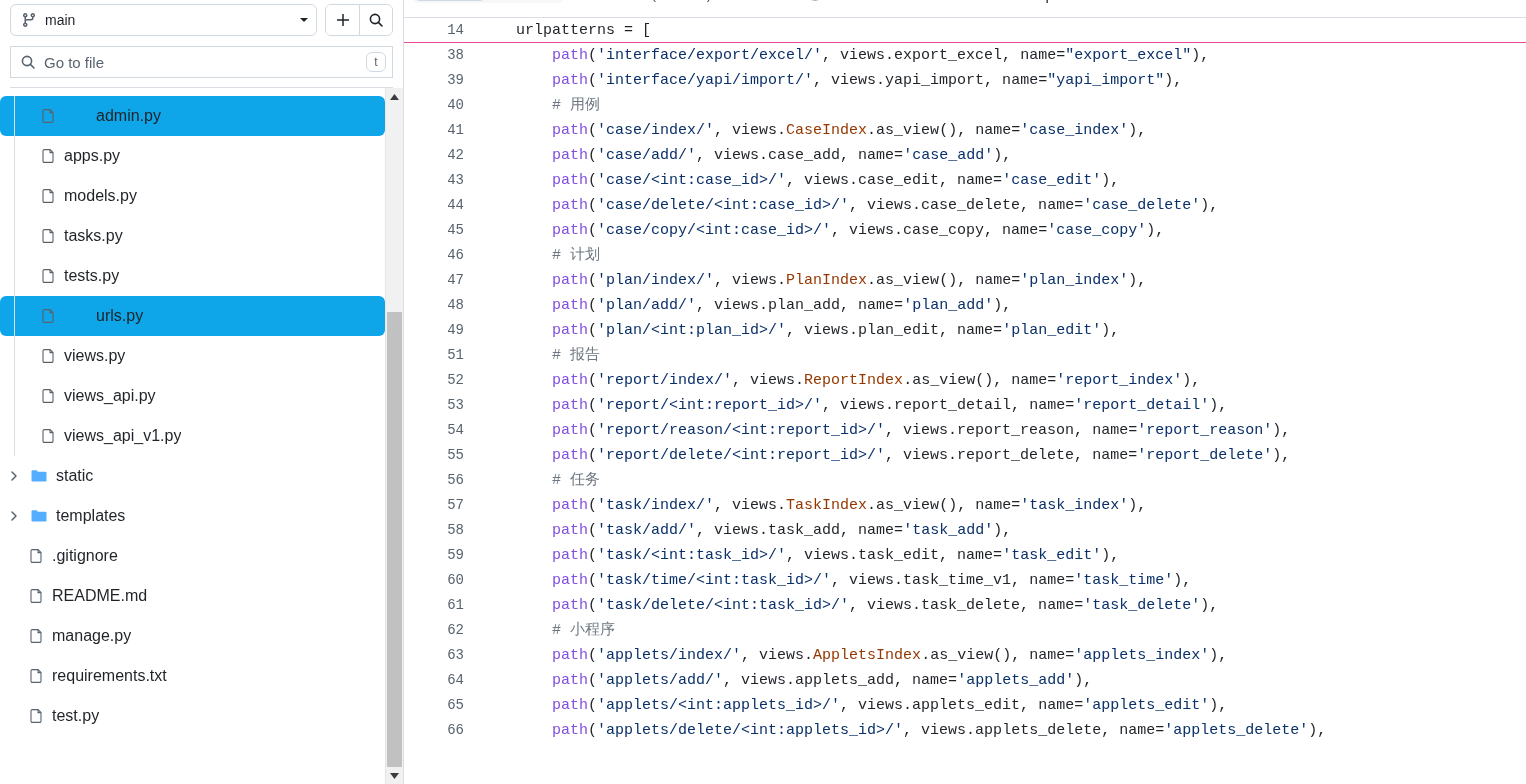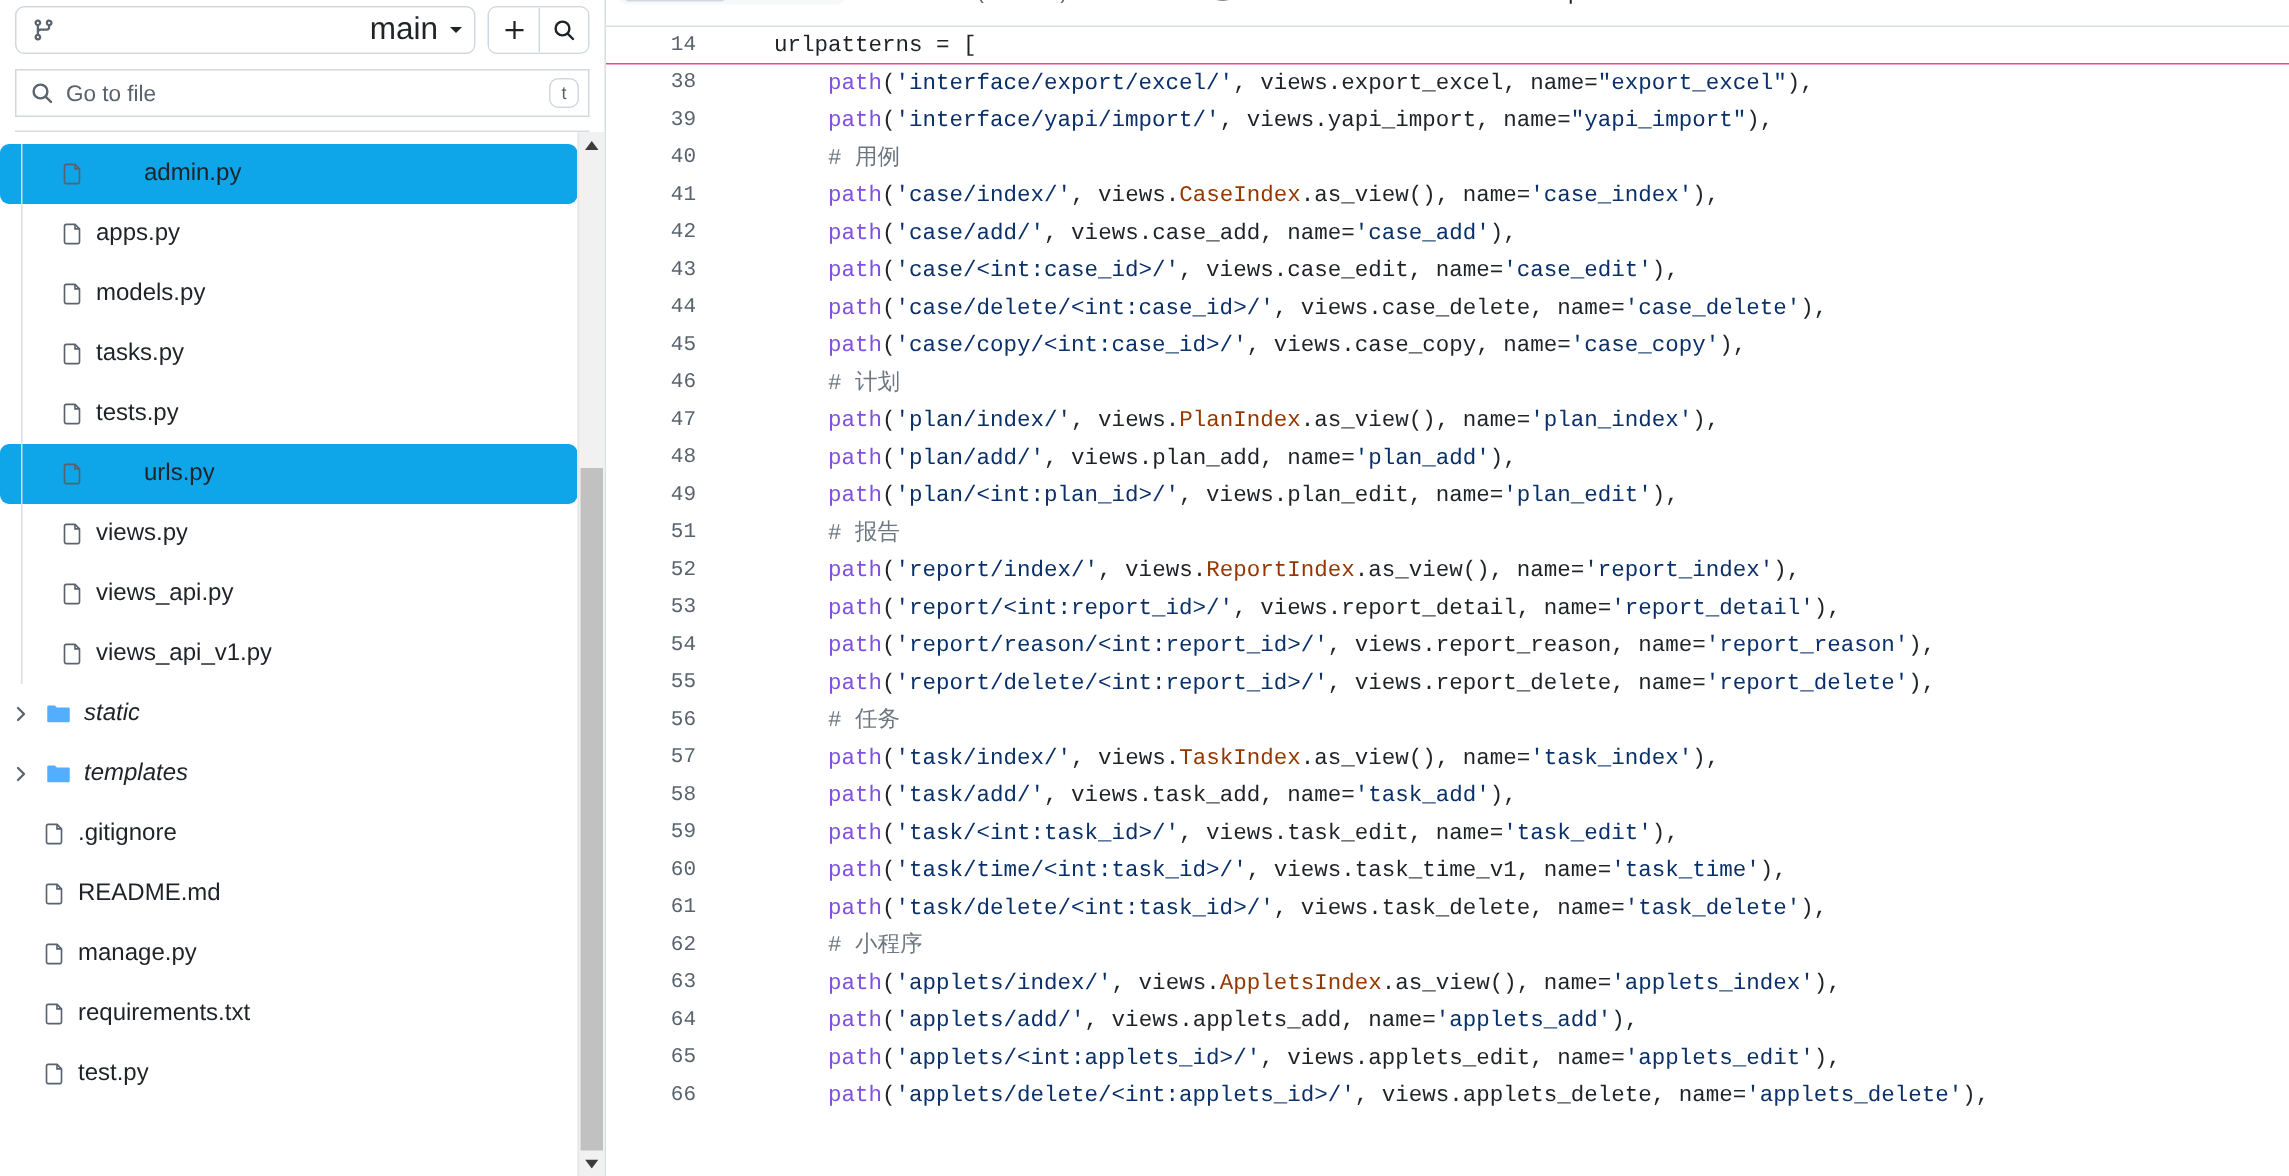--- a/index.html
+++ b/index.html
@@ -32,22 +32,22 @@
     background: #ffffff;
     display: flex; align-items: center;
     padding: 0 8px 0 10px;
     gap: 8px;
     font-size: 15px;
     color: #1f2328;
     cursor: pointer;
     min-width: 0;
   }
   .branch-btn .branch-name {
-    flex: 1 1 auto; text-align: right;
-    font-size: 21px; font-weight: 400;
+    flex: 1 1 auto; text-align: left;
+    font-size: 14px; font-weight: 400;
     white-space: nowrap; overflow: hidden; text-overflow: ellipsis;
   }
   .icon { display: inline-flex; align-items: center; justify-content: center; flex: none; }
   .caret {
     width: 0; height: 0;
     border-left: 4px solid transparent;
     border-right: 4px solid transparent;
     border-top: 4px solid #1f2328;
     flex: none;
   }
@@ -103,21 +103,21 @@
     border-radius: 6px;
     font-size: 16px;
     color: #1f2328;
     cursor: pointer;
     white-space: nowrap;
     position: relative;
   }
   .tree-row.sel { background: #0ea5e9; gap: 40px; }
   .tree-row.nested { padding-left: 40px; }
   .tree-row.root   { padding-left: 28px; }
-  .tree-row.folder { padding-left: 6px; font-style: italic; }
+  .tree-row.folder { padding-left: 6px; }
   .tree-row.nested::before {
     content: ""; position: absolute;
     left: 14px; top: 0; bottom: 0; width: 1px; background: #d8dee4;
   }
   .chev { width: 16px; flex: none; display: flex; align-items: center; justify-content: center; }
   .tree-label { overflow: hidden; text-overflow: ellipsis; }
 
   
   .sb-scroll {
     position: absolute; top: 0; right: 0; bottom: 0; width: 18px;

